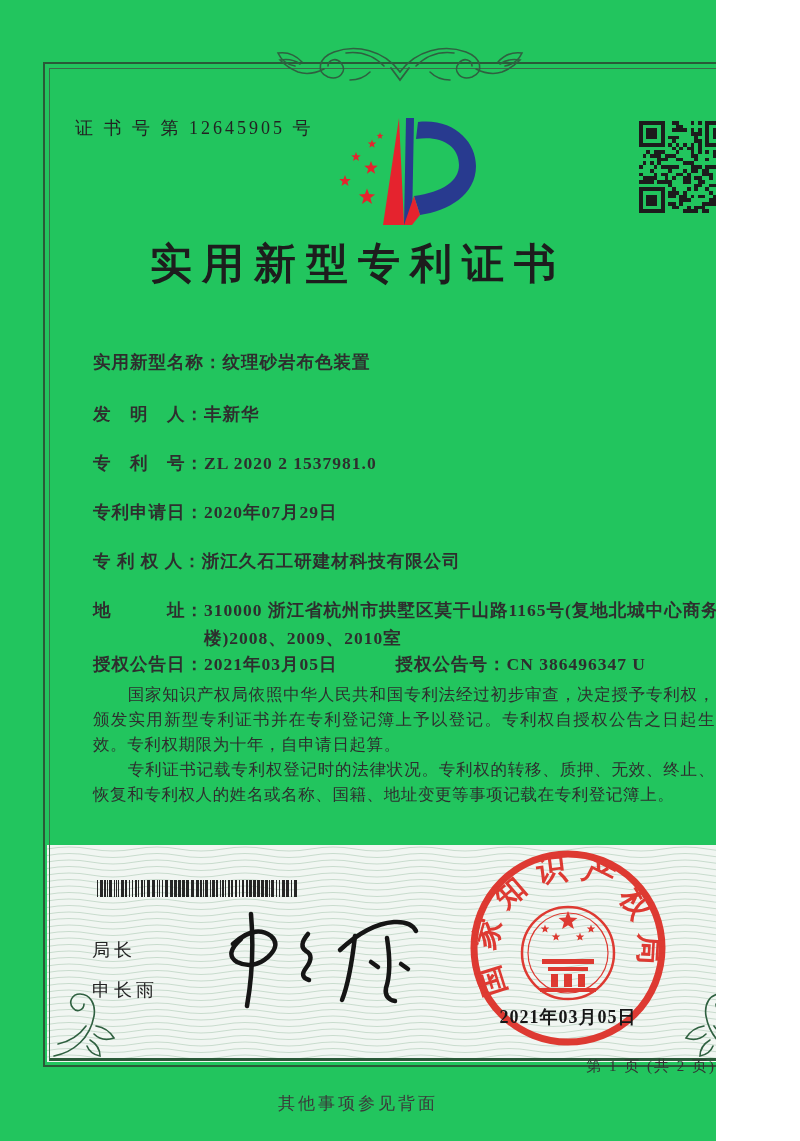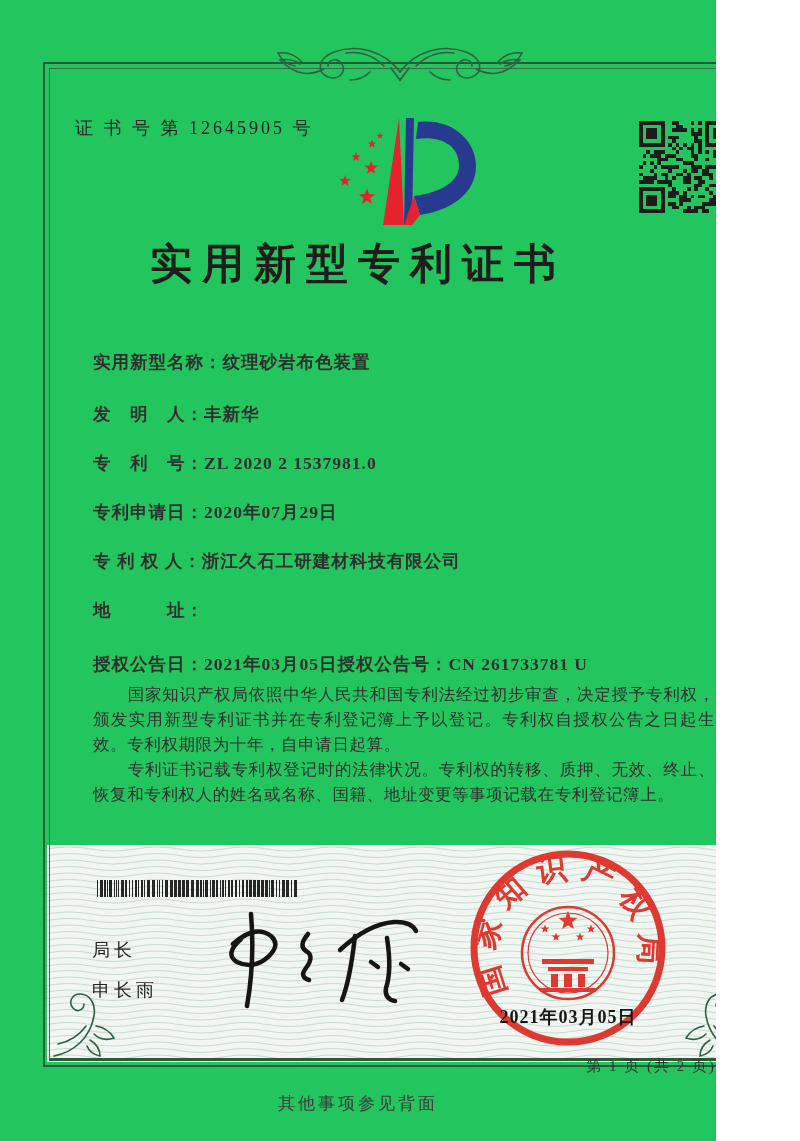--- a/index.html
+++ b/index.html
@@ -15,21 +15,21 @@
   .logo{position:absolute;left:322px;top:104px;}
   .qr{position:absolute;left:639px;top:121px;}
   .title{position:absolute;left:0;top:236px;width:100%;text-align:center;
         font-size:42px;font-weight:bold;letter-spacing:10px;color:#1d1d1d;}
   .fields{position:absolute;left:93px;top:0;width:640px;font-size:17.5px;letter-spacing:1px;color:#2e2e2e;}
   .row{position:absolute;left:0;display:flex;width:640px;line-height:28px;font-weight:bold;}
   .row .lbl{white-space:nowrap;}
   .row .val{flex:1;}
   .r0{top:348px}.r1{top:400px}.r2{top:449px}.r3{top:498px}.r4{top:547px}
   .r5{top:596px}.r6{top:650px}
-  .grant2{display:flex;}
+  .grant2{margin-left:58px;display:flex;}
   .para{position:absolute;left:93px;width:622px;font-size:16.5px;line-height:25px;
         text-indent:2.1em;letter-spacing:0.6px;color:#2e2e2e;text-align:justify;}
   .p1{top:682px}.p2{top:757px}
   .barcode{position:absolute;left:97px;top:880px;}
   .commissioner{position:absolute;left:92px;top:938px;font-size:18px;letter-spacing:4px;color:#222;}
   .commissioner div{margin-bottom:16px;}
   .signature{position:absolute;left:205px;top:900px;}
   .seal{position:absolute;left:463px;top:845px;}
   .seal-date{position:absolute;left:463px;top:1005px;width:210px;text-align:center;
         font-size:18px;font-weight:bold;letter-spacing:1px;color:#171717;}
@@ -463,27 +463,28 @@
     <div class="row r3">
       <span class="lbl">专利申请日：</span>
       <span class="val">2020年07月29日</span>
     </div>
     <div class="row r4">
       <span class="lbl">专 利 权 人：</span>
       <span class="val">浙江久石工研建材科技有限公司</span>
     </div>
     <div class="row r5">
       <span class="lbl">地　　　址：</span>
+      <span class="val">310000  浙江省杭州市拱墅区莫干山路1165号(复地北城中心商务楼)2008、2009、2010室</span>
     </div>
     <div class="row r6">
       <span class="lbl">授权公告日：</span>
       <span>2021年03月05日</span>
       <span class="grant2">
         <span class="lbl">授权公告号：</span>
-        <span>CN 261733781 U</span>
+        <span>CN 386496347 U</span>
       </span>
     </div>
   </div>
 
   <div class="para p2">专利证书记载专利权登记时的法律状况。专利权的转移、质押、无效、终止、恢复和专利权人的姓名或名称、国籍、地址变更等事项记载在专利登记簿上。</div>
   <div class="para p1">国家知识产权局依照中华人民共和国专利法经过初步审查，决定授予专利权，颁发实用新型专利证书并在专利登记簿上予以登记。专利权自授权公告之日起生效。专利权期限为十年，自申请日起算。</div>
 
   <div class="barcode">
     <svg id="barcode-svg" width="205" height="17" viewBox="0 0 205 17">
         <rect x="0" y="0" width="1" height="17" fill="#262626"></rect>

